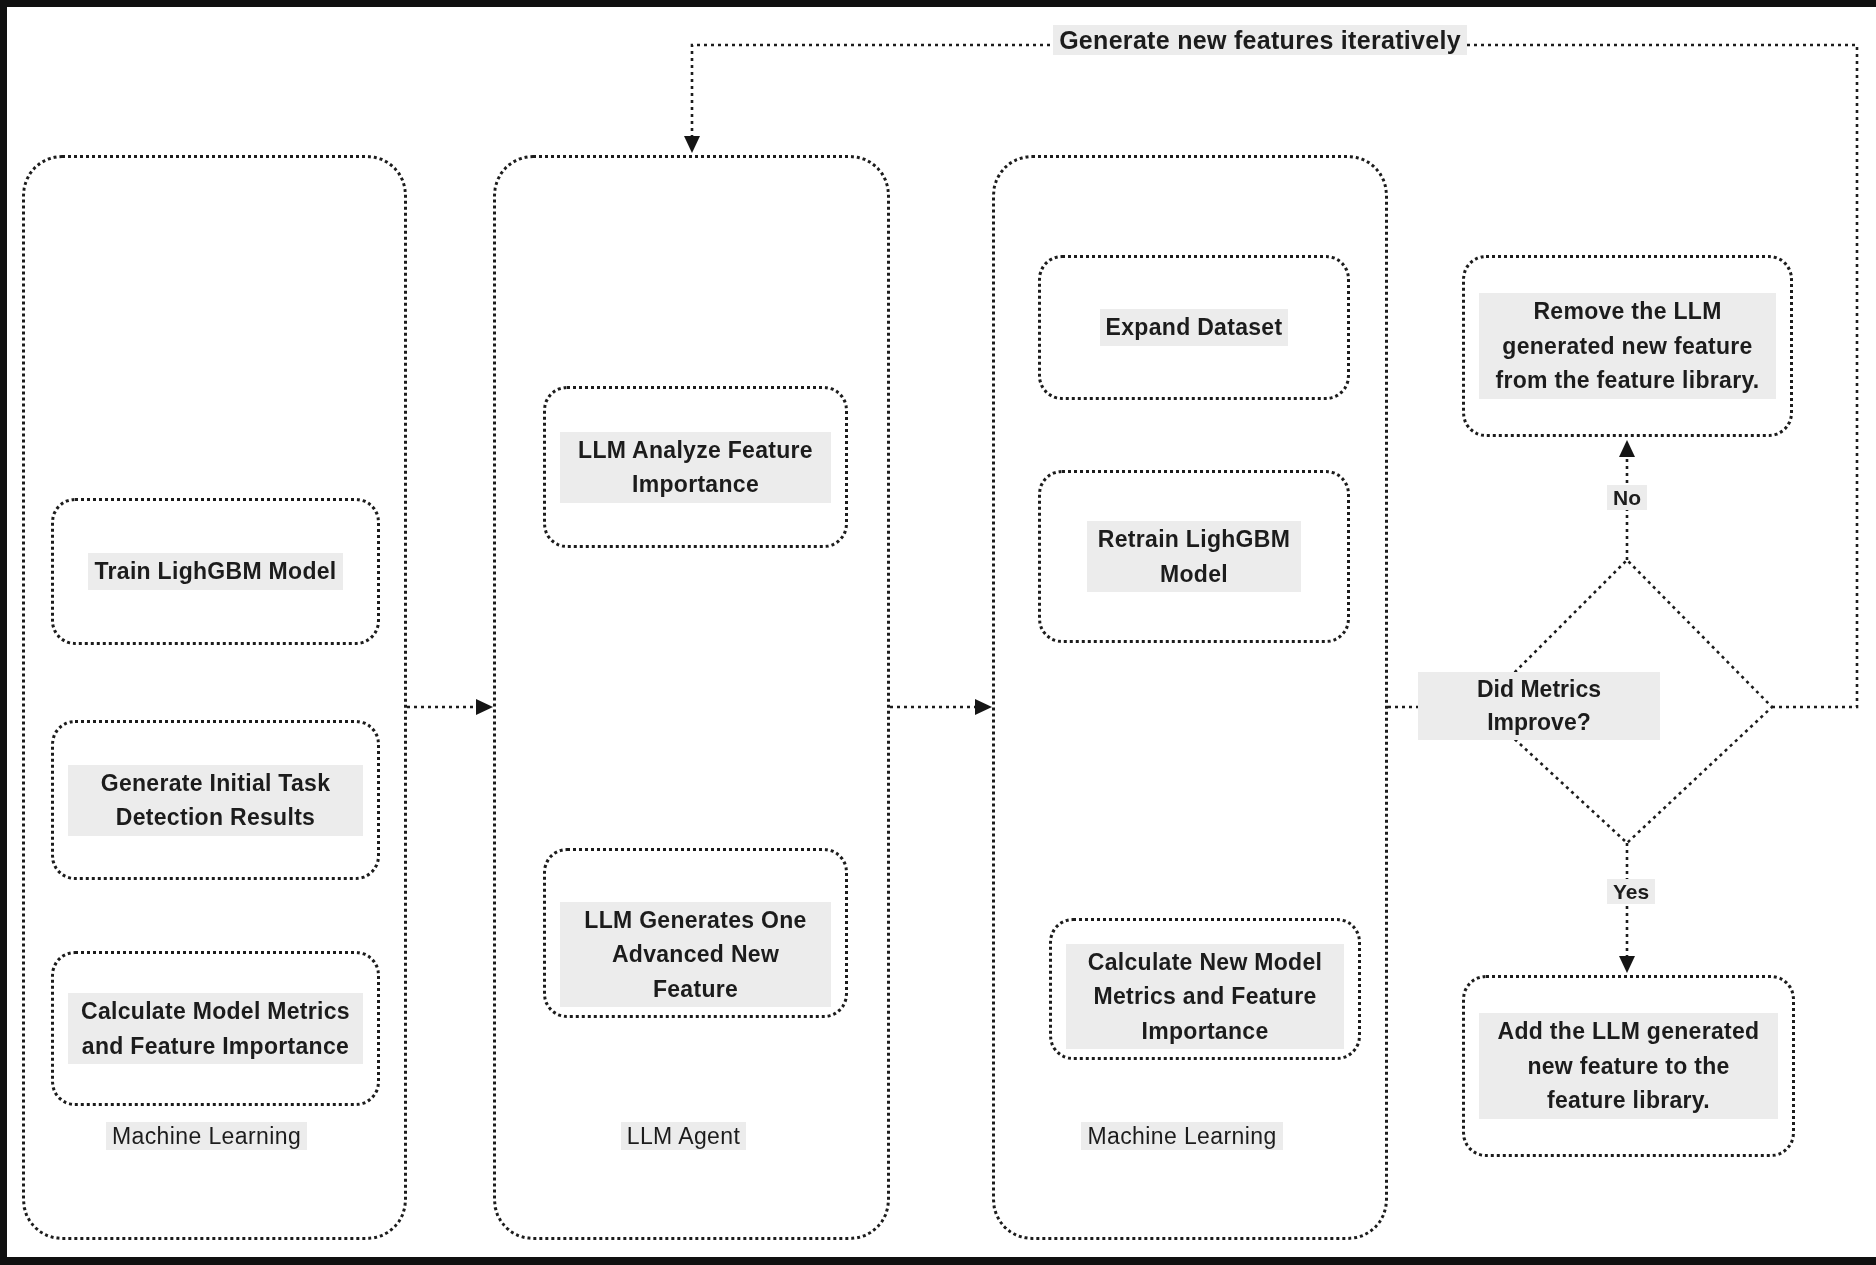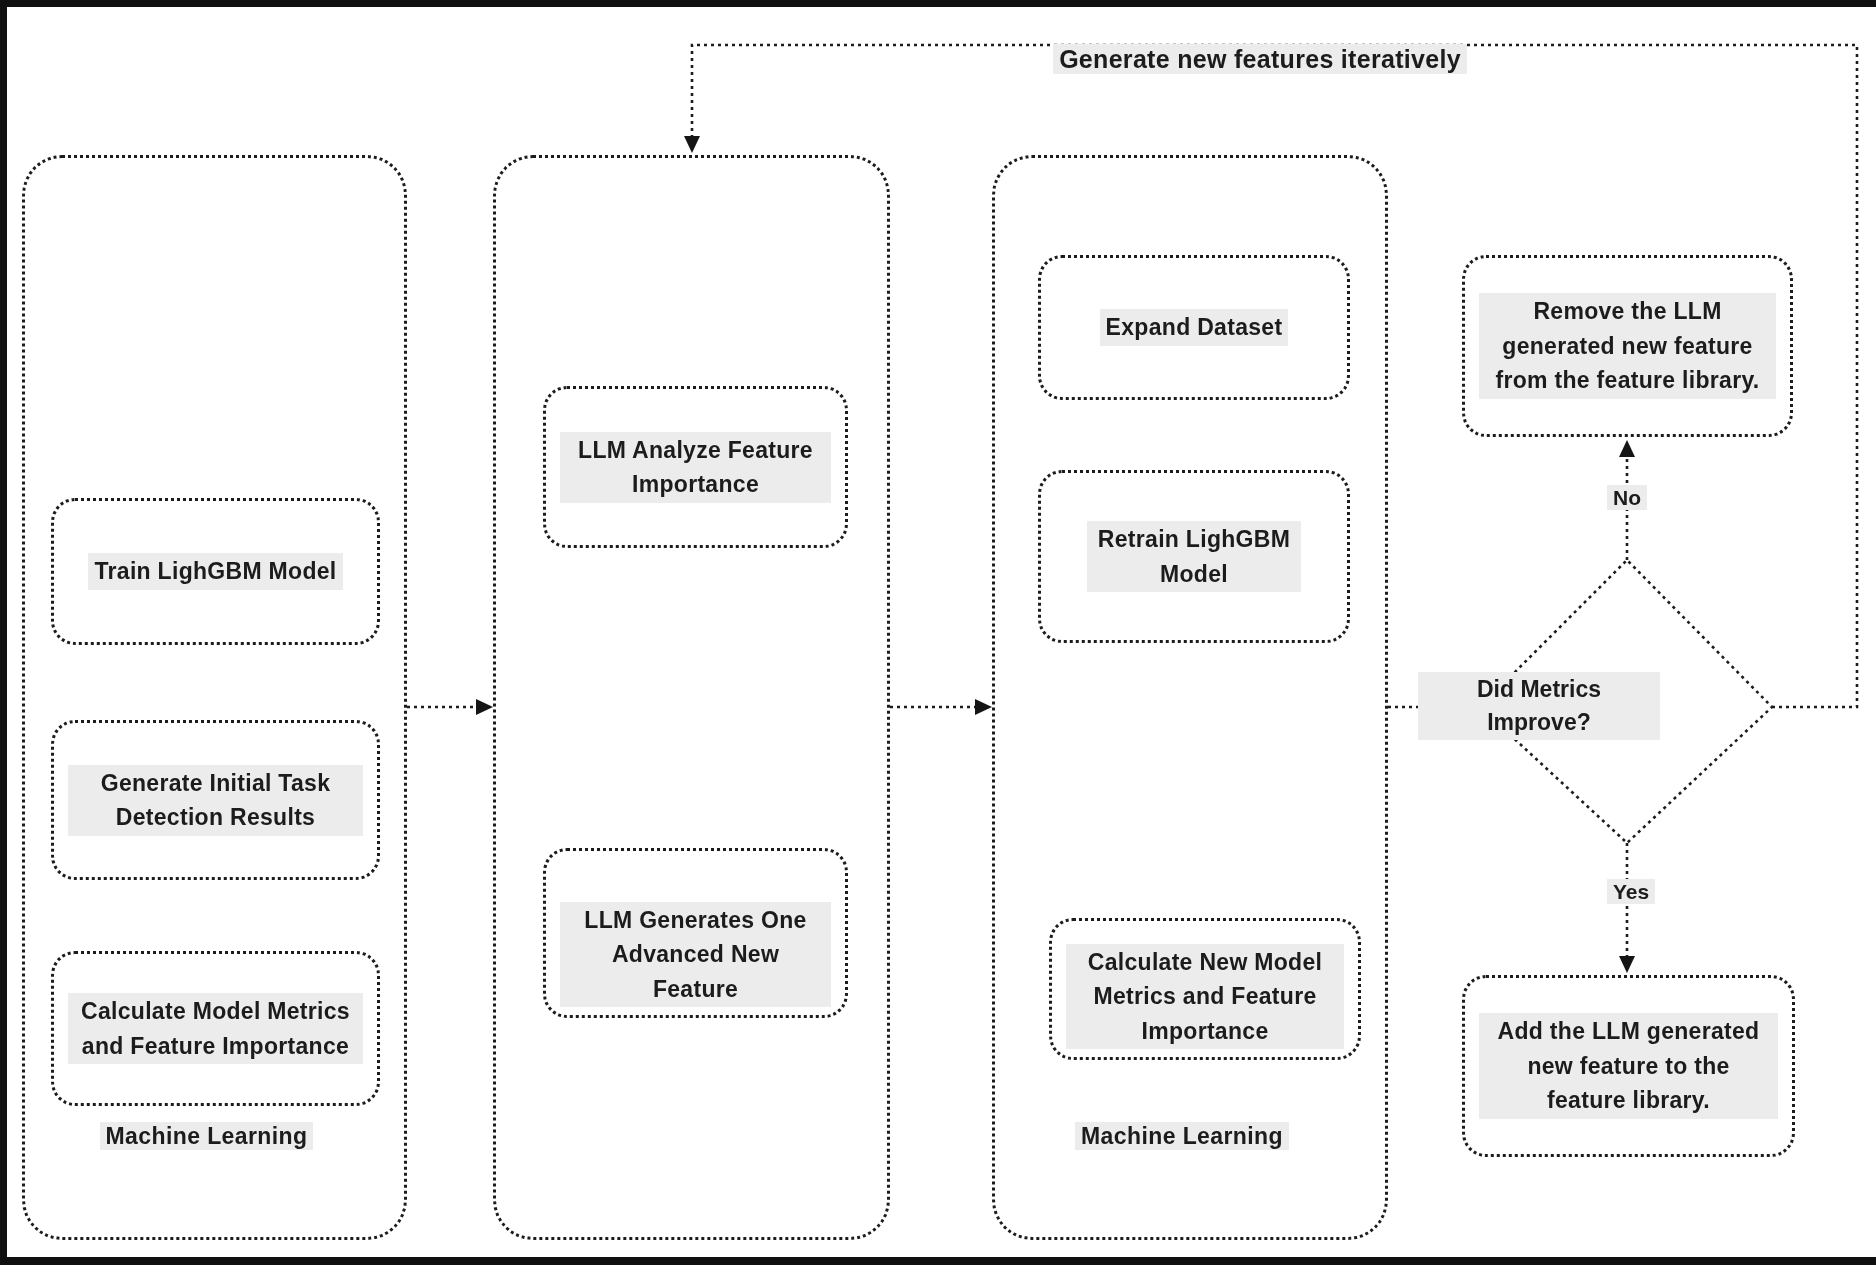--- a/index.html
+++ b/index.html
@@ -24,28 +24,28 @@
   }
   .node {
     position:absolute; box-sizing:border-box;
     border:3px dotted #1c1c1c; border-radius:24px; background:#ffffff;
     display:flex; align-items:center; justify-content:center;
     text-align:center; font-size:23px; font-weight:600;
     letter-spacing:0.3px; line-height:1.5; padding:8px 14px;
   }
   .grp-label {
     position:absolute; left:0; right:16px; top:965px; text-align:center;
-    font-size:23px; font-weight:700; letter-spacing:0.4px;
+    font-size:23px; font-weight:400; letter-spacing:0.4px;
   }
   .dtext {
     position:absolute; display:flex; align-items:center; justify-content:center;
     text-align:center; font-size:23px; font-weight:600; line-height:1.45;
   }
   .elabel { position:absolute; text-align:center; font-size:21px; font-weight:600; }
-  .loop-label { position:absolute; text-align:center; font-size:25px; font-weight:600; letter-spacing:0.3px;margin-top:19px; }
+  .loop-label { position:absolute; text-align:center; font-size:25px; font-weight:600; letter-spacing:0.3px; }
   .band {
     background:#ececec;
     box-decoration-break:clone; -webkit-box-decoration-break:clone;
     padding:1px 6px;
   }
 </style>
 </head>
 <body>
 
 <div class="page">
@@ -91,20 +91,23 @@
     </div>
   </section>
 
   <section class="grp" style="left:493px;width:397px;">
     <div class="node" style="left:47px;width:305px;top:228px;height:162px;">
       <span class="band">LLM Analyze Feature Importance</span>
     </div>
     <div class="node" style="left:47px;width:305px;top:690px;height:170px;align-items:flex-end;">
       <span class="band">LLM Generates One Advanced New Feature</span>
     </div>
+    <div class="grp-label">
+      <span class="band">LLM Agent</span>
+    </div>
   </section>
 
   <section class="grp" style="left:992px;width:396px;">
     <div class="node" style="left:43px;width:312px;top:97px;height:145px;">
       <span class="band">Expand Dataset</span>
     </div>
     <div class="node" style="left:43px;width:312px;top:312px;height:173px;padding:8px 46px;">
       <span class="band">Retrain LighGBM Model</span>
     </div>
     <div class="node" style="left:54px;width:312px;top:760px;height:142px;align-items:flex-end;">

